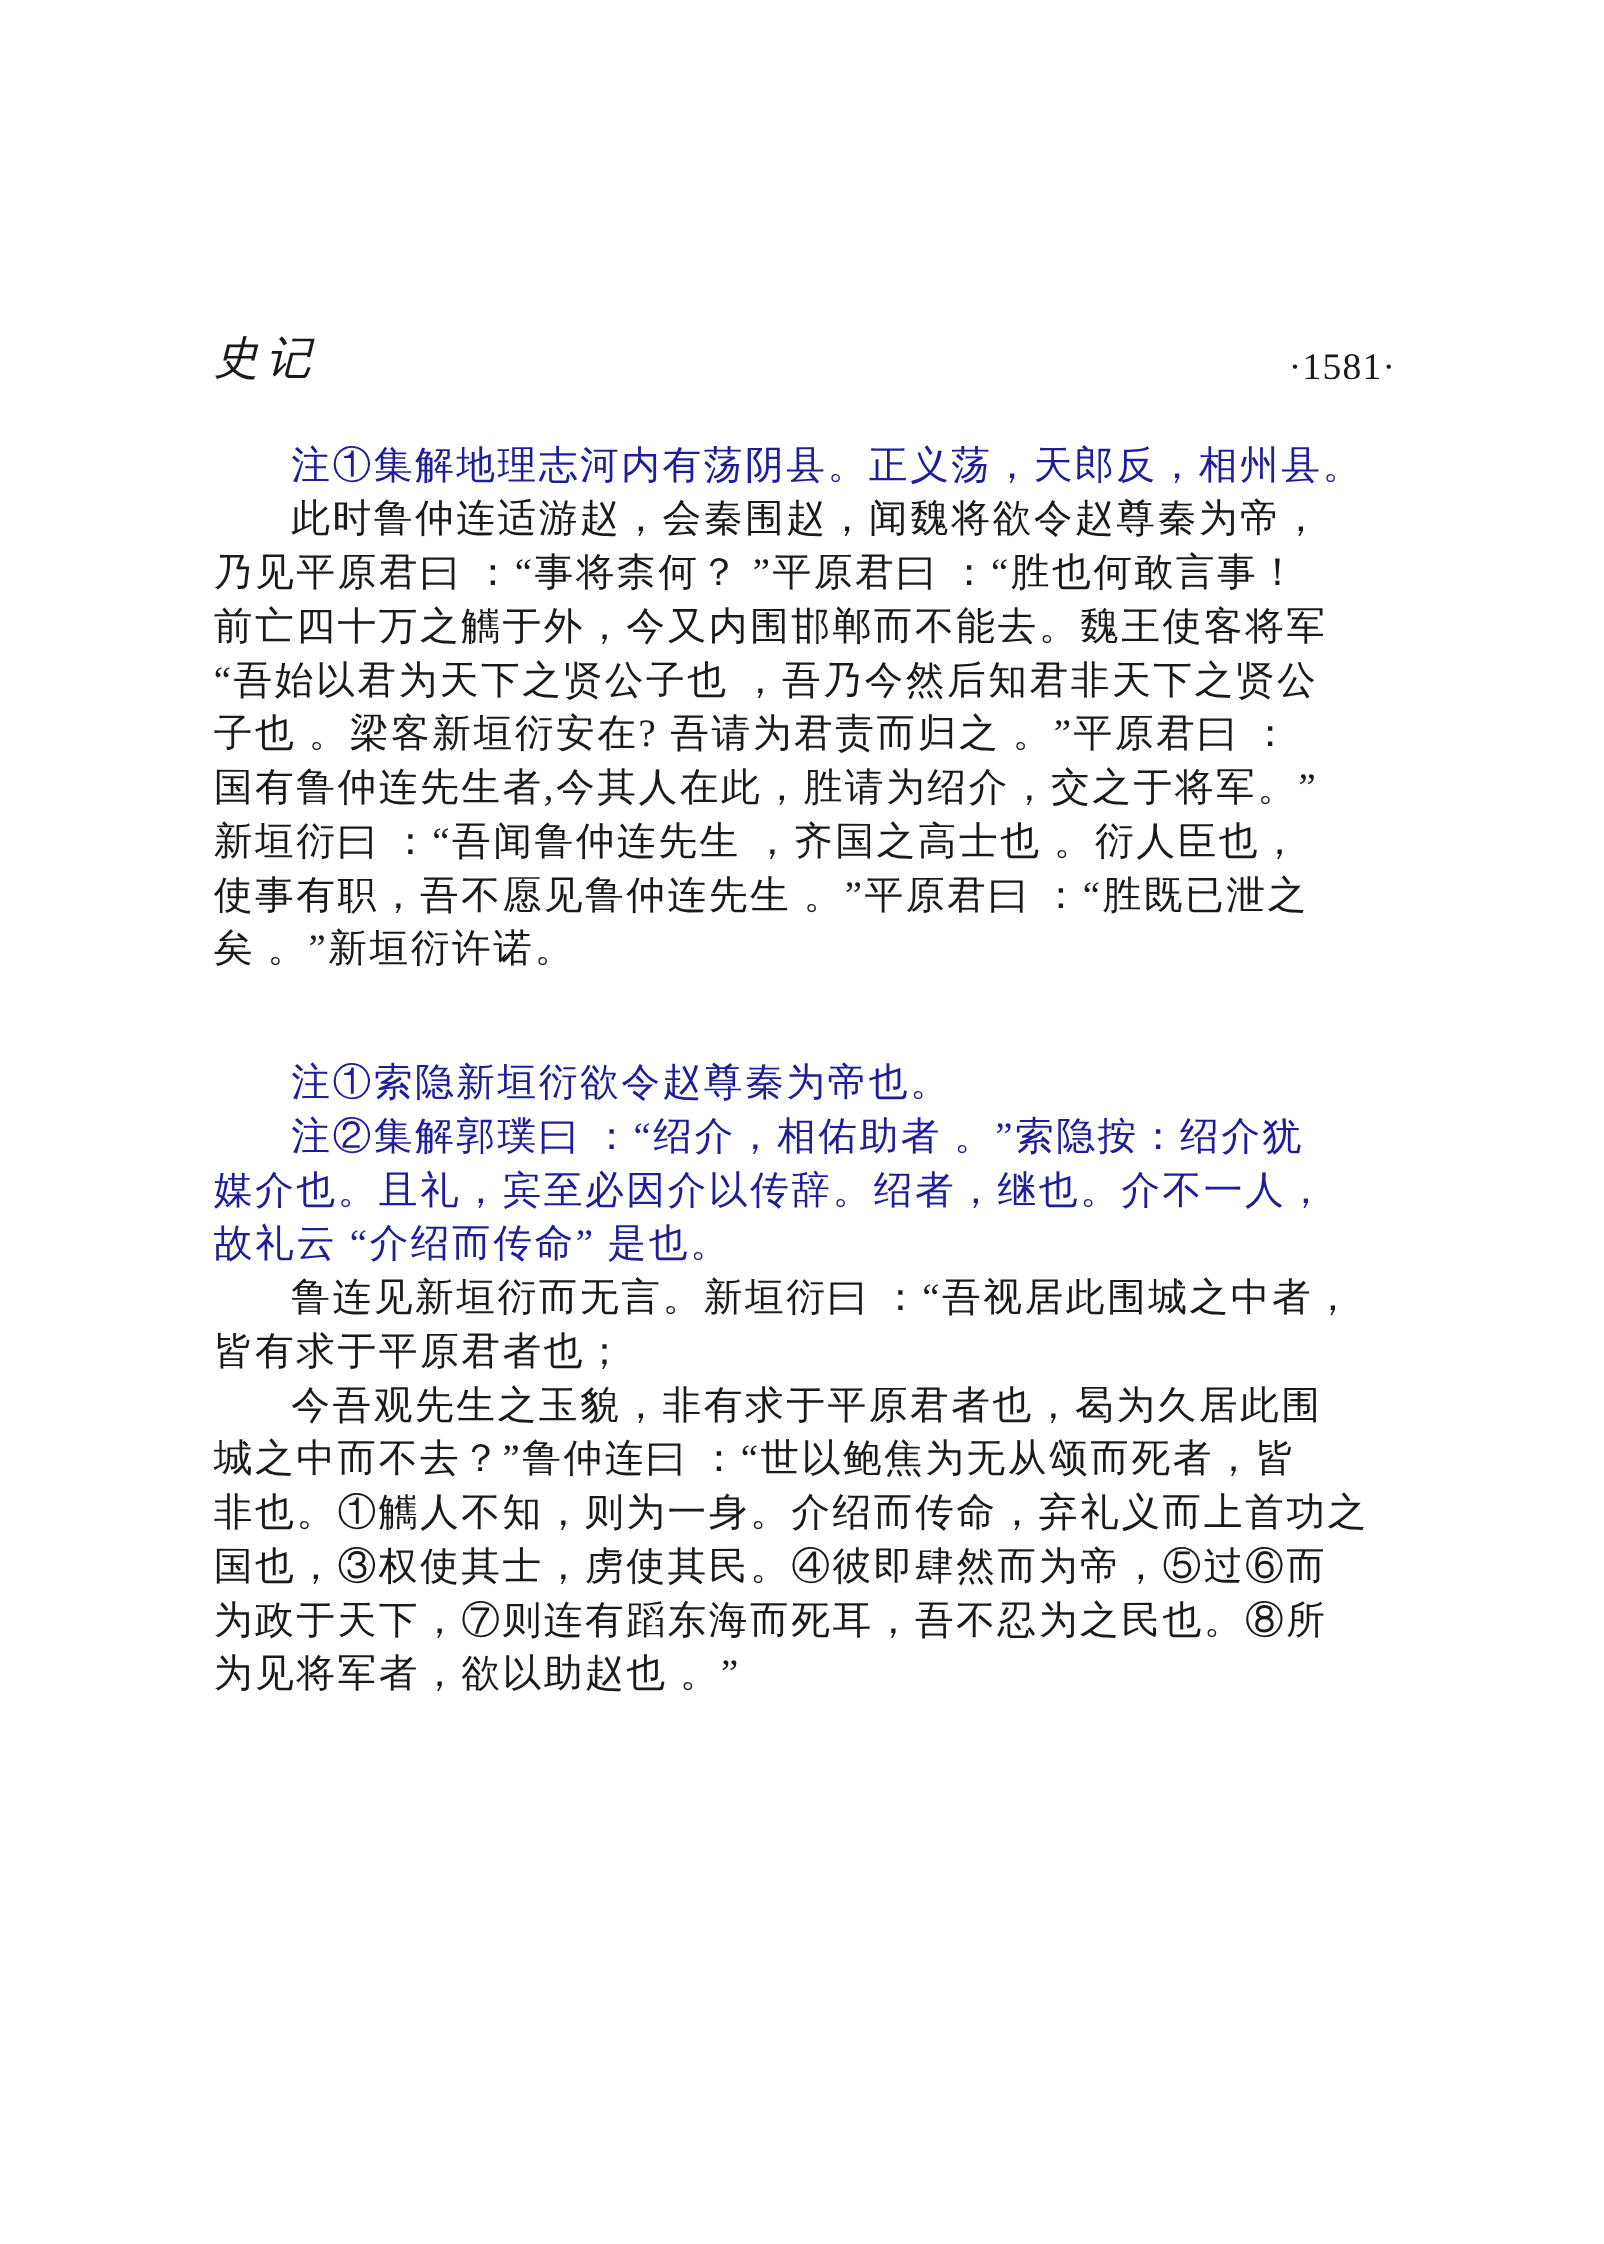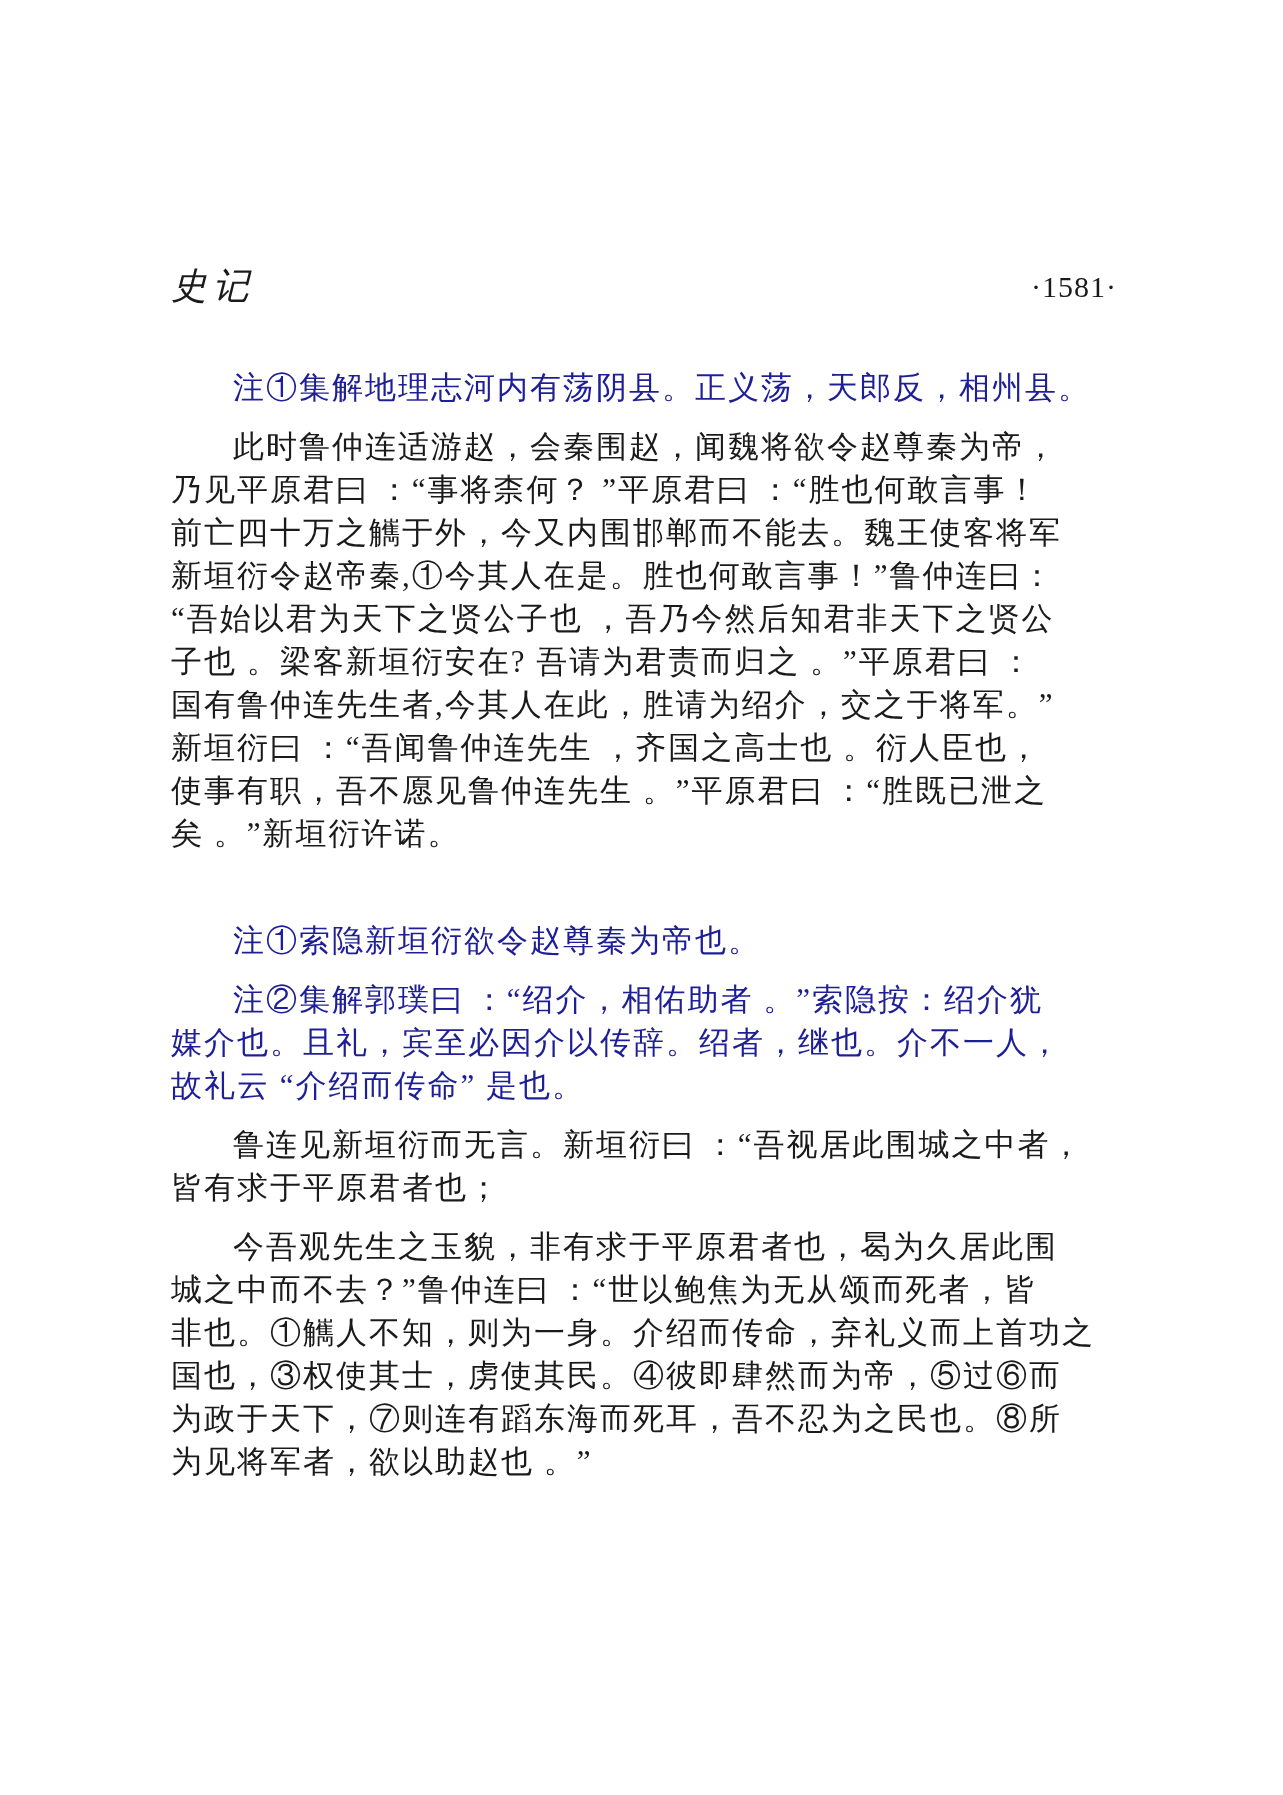--- a/index.html
+++ b/index.html
@@ -24,21 +24,21 @@
     inset: 0;
     background: var(--bg);
   }
   .page-header {
     position: absolute;
     left: 171px;
     top: 262px;
     width: 946px;
     display: flex;
     justify-content: space-between;
-    align-items: center;
+    align-items: flex-end;
   }
   .book-title {
     font-size: 36px;
     font-style: italic;
     font-weight: 500;
     color: var(--ink);
     letter-spacing: 6px;
   }
   .page-number {
     font-size: 30px;
@@ -54,41 +54,40 @@
   .line {
     font-size: 31px;
     line-height: 43px;
     height: 43px;
     letter-spacing: 2px;
     color: var(--ink);
     white-space: nowrap;
     overflow: visible;
   }
   .line.blue { color: var(--blue); }
-  .line.indent { padding-left: 62px; margin-top: 16px; }
+  .line.indent { padding-left: 62px; }
   .line.gap { margin-top: 64px; }
 </style>
 </head>
 <body>
 
 <div class="page">
 
   <div class="page-header">
     <span class="book-title">史记</span>
     <span class="page-number">·1581·</span>
   </div>
 
   <div class="text-block">
 
     <div class="line blue indent">注①集解地理志河内有荡阴县。正义荡，天郎反，相州县。</div>
 
     <div class="line indent">此时鲁仲连适游赵，会秦围赵，闻魏将欲令赵尊秦为帝，</div>
     <div class="line">乃见平原君曰 ：“事将柰何？ ”平原君曰 ：“胜也何敢言事！</div>
     <div class="line">前亡四十万之觽于外，今又内围邯郸而不能去。魏王使客将军</div>
-    <div class="line">新垣衍令赵帝秦,①今其人在是。胜也何敢言事！”鲁仲连曰：</div>
     <div class="line">“吾始以君为天下之贤公子也 ，吾乃今然后知君非天下之贤公</div>
     <div class="line">子也 。梁客新垣衍安在? 吾请为君责而归之 。”平原君曰 ：</div>
     <div class="line">国有鲁仲连先生者,今其人在此，胜请为绍介，交之于将军。”</div>
     <div class="line">新垣衍曰 ：“吾闻鲁仲连先生 ，齐国之高士也 。衍人臣也，</div>
     <div class="line">使事有职，吾不愿见鲁仲连先生 。”平原君曰 ：“胜既已泄之</div>
     <div class="line">矣 。”新垣衍许诺。</div>
 
     <div class="line blue indent gap">注①索隐新垣衍欲令赵尊秦为帝也。</div>
     <div class="line blue indent">注②集解郭璞曰 ：“绍介，相佑助者 。”索隐按：绍介犹</div>
     <div class="line blue">媒介也。且礼，宾至必因介以传辞。绍者，继也。介不一人，</div>

